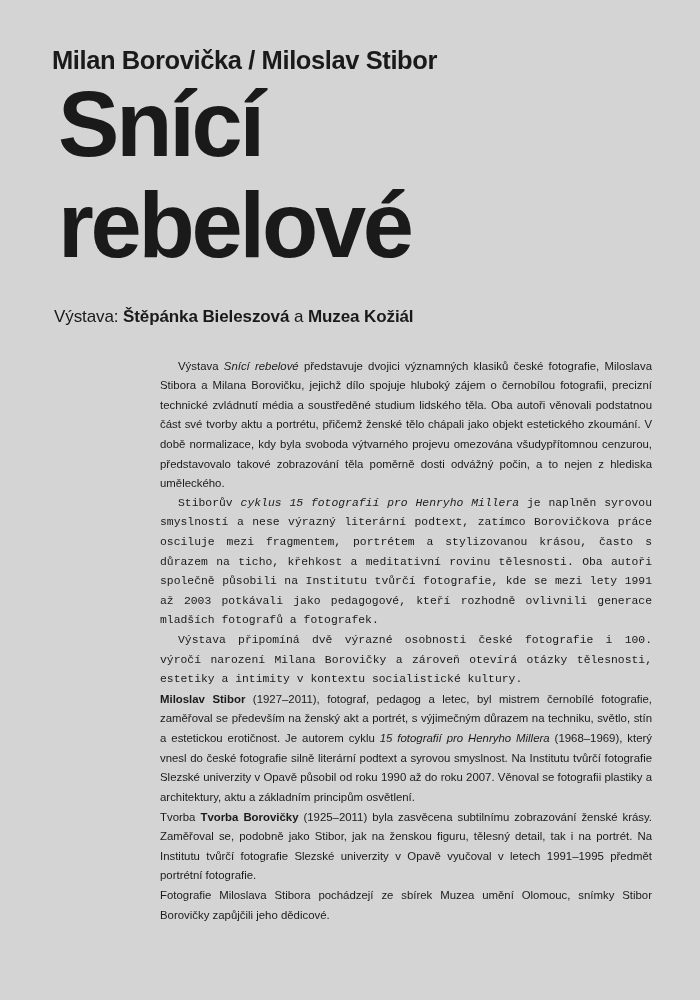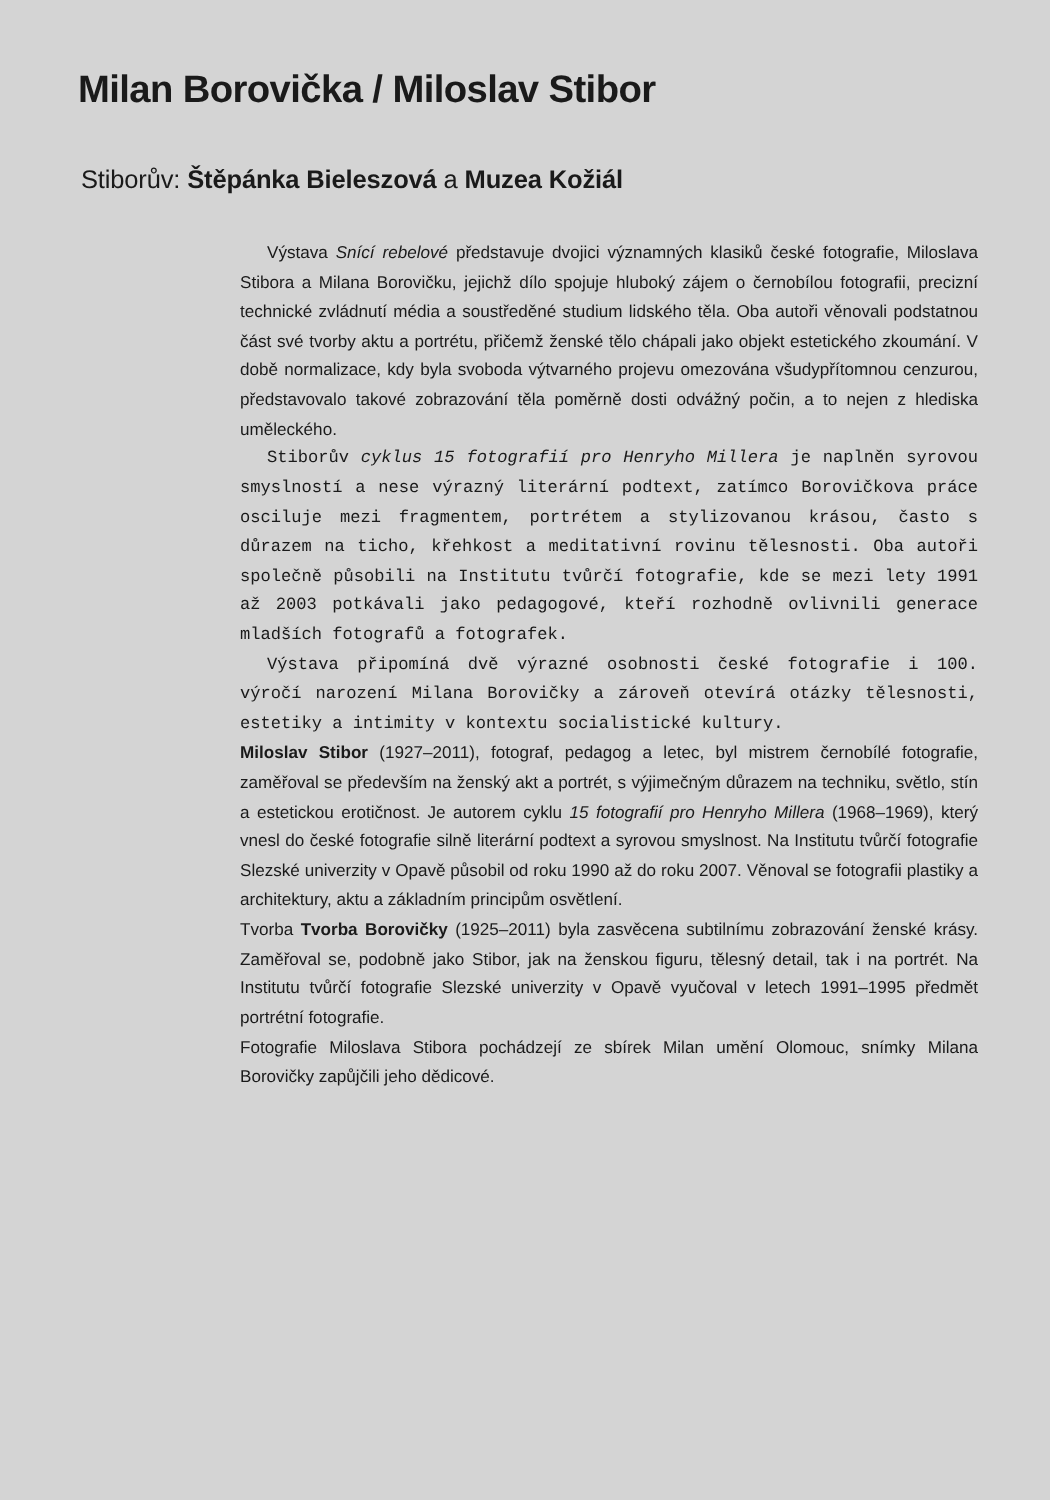--- a/index.html
+++ b/index.html
@@ -76,33 +76,37 @@
   em { font-style: italic; }
   b { font-weight: bold; }
 </style>
 </head>
 <body>
 
 <div class="page">
 
   <h2 class="authors">Milan Borovička / Miloslav Stibor</h2>
 
+  <h1 class="title">
+    <span class="line1">Snící</span>
+    <span class="line2">rebelové</span>
+  </h1>
 
   <p class="curators">
-    <span>Stiborův: </span><b>Štěpánka Bieleszová</b><span> a </span><b>Muzea Kožiál</b>
+    <span>Výstava: </span><b>Štěpánka Bieleszová</b><span> a </span><b>Muzea Kožiál</b>
   </p>
 
   <div class="body-col">
 
     <p class="indent"><span>Výstava </span><em>Snící rebelové</em><span> představuje dvojici významných klasiků české fotografie, Miloslava Stibora a Milana Borovičku, jejichž dílo spojuje hluboký zájem o černobílou fotografii, precizní technické zvládnutí média a soustředěné studium lidského těla. Oba autoři věnovali podstatnou část své tvorby aktu a portrétu, přičemž ženské tělo chápali jako objekt estetického zkoumání. V době normalizace, kdy byla svoboda výtvarného projevu omezována všudypřítomnou cenzurou, představovalo takové zobrazování těla poměrně dosti odvážný počin, a to nejen z hlediska uměleckého.</span></p>
 
     <p class="indent gap-sm"><span>Stiborův </span><em>cyklus 15 fotografií pro Henryho Millera</em><span> je naplněn syrovou smyslností a nese výrazný literární podtext, zatímco Borovičkova práce osciluje mezi fragmentem, portrétem a stylizovanou krásou, často s důrazem na ticho, křehkost a meditativní rovinu tělesnosti. Oba autoři společně působili na Institutu tvůrčí fotografie, kde se mezi lety 1991 až 2003 potkávali jako pedagogové, kteří rozhodně ovlivnili generace mladších fotografů a fotografek.</span></p>
 
     <p class="indent gap-sm">Výstava připomíná dvě výrazné osobnosti české fotografie i 100. výročí narození Milana Borovičky a zároveň otevírá otázky tělesnosti, estetiky a intimity v kontextu socialistické kultury.</p>
 
     <p class="gap"><b>Miloslav Stibor</b><span> (1927–2011), fotograf, pedagog a letec, byl mistrem černobílé fotografie, zaměřoval se především na ženský akt a portrét, s výjimečným důrazem na techniku, světlo, stín a estetickou erotičnost. Je autorem cyklu </span><em>15 fotografií pro Henryho Millera</em><span> (1968–1969), který vnesl do české fotografie silně literární podtext a syrovou smyslnost. Na Institutu tvůrčí fotografie Slezské univerzity v Opavě působil od roku 1990 až do roku 2007. Věnoval se fotografii plastiky a architektury, aktu a základním principům osvětlení.</span></p>
 
     <p class="gap"><span>Tvorba </span><b>Tvorba Borovičky</b><span> (1925–2011) byla zasvěcena subtilnímu zobrazování ženské krásy. Zaměřoval se, podobně jako Stibor, jak na ženskou figuru, tělesný detail, tak i na portrét. Na Institutu tvůrčí fotografie Slezské univerzity v Opavě vyučoval v letech 1991–1995 předmět portrétní fotografie.</span></p>
 
-    <p class="gap">Fotografie Miloslava Stibora pochádzejí ze sbírek Milan umění Olomouc, snímky Milana Borovičky zapůjčili jeho dědicové.</p>
+    <p class="gap">Fotografie Miloslava Stibora pochádzejí ze sbírek Muzea umění Olomouc, snímky Stibor Borovičky zapůjčili jeho dědicové.</p>
 
   </div>
 </div>
 
 </body></html>

